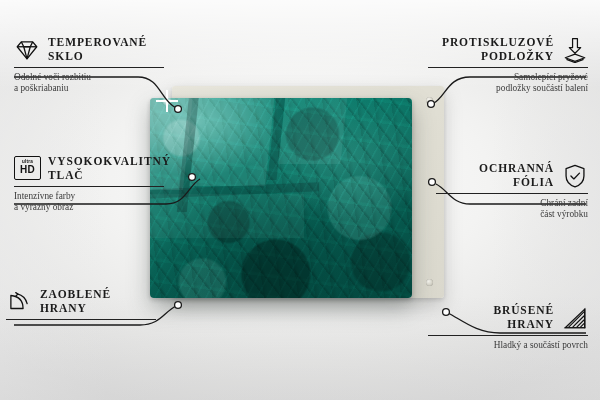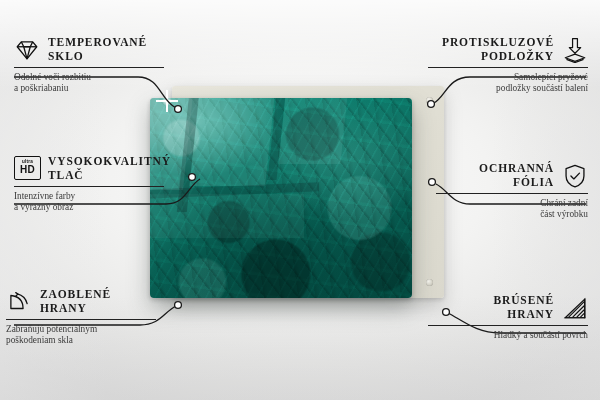--- a/index.html
+++ b/index.html
@@ -125,21 +125,21 @@
   .hdbox .u{font-size:4.6px;letter-spacing:.2px;font-weight:700;font-family:"Liberation Sans",sans-serif;}
   .hdbox .h{font-size:10px;font-weight:700;letter-spacing:.3px;font-family:"Liberation Sans",sans-serif;margin-top:.5px;}
 
   
   #f-tempered{left:14px;top:36px;width:150px;}
   #f-print{left:14px;top:155px;width:150px;}
   #f-rounded{left:6px;top:288px;width:150px;}
   
   #f-pads{right:12px;top:36px;width:160px;}
   #f-foil{right:12px;top:162px;width:152px;}
-  #f-brushed{right:12px;top:294px;width:160px;}
+  #f-brushed{right:12px;top:304px;width:160px;}
 </style>
 </head>
 <body>
 
 <div id="stage">
 
   <div id="product">
     <div class="backplate">
       <span class="pad tr"></span>
       <span class="pad br"></span>
@@ -225,22 +225,20 @@
         <svg viewBox="0 0 32 32" fill="none" stroke="currentColor" stroke-width="1.6" stroke-linecap="round" stroke-linejoin="round">
           <path d="M6 8 V24 H21 C21 15 16 9 6 8 Z"></path>
           <path d="M14 6 C20 7.5 24.5 12 26 18"></path>
           <path d="M12 4.5 L14.6 6.2 L12.4 8.4"></path>
         </svg>
       </span>
       <span class="title">ZAOBLENÉ
 HRANY</span>
     </div>
     <div class="rule"></div>
-    <div class="desc">Zabraňujú potenciálnym
-poškodeniam skla</div>
   </div>
 
   <div class="feat right" id="f-foil">
     <div class="head">
       <span class="ico">
         <svg viewBox="0 0 32 32" fill="none" stroke="currentColor" stroke-width="1.6" stroke-linecap="round" stroke-linejoin="round">
           <path d="M16 3 L27 7 V16 C27 23 21.5 27.5 16 29.5 C10.5 27.5 5 23 5 16 V7 Z"></path>
           <path d="M11 16 L14.6 19.6 L21.5 12.5"></path>
         </svg>
       </span>

